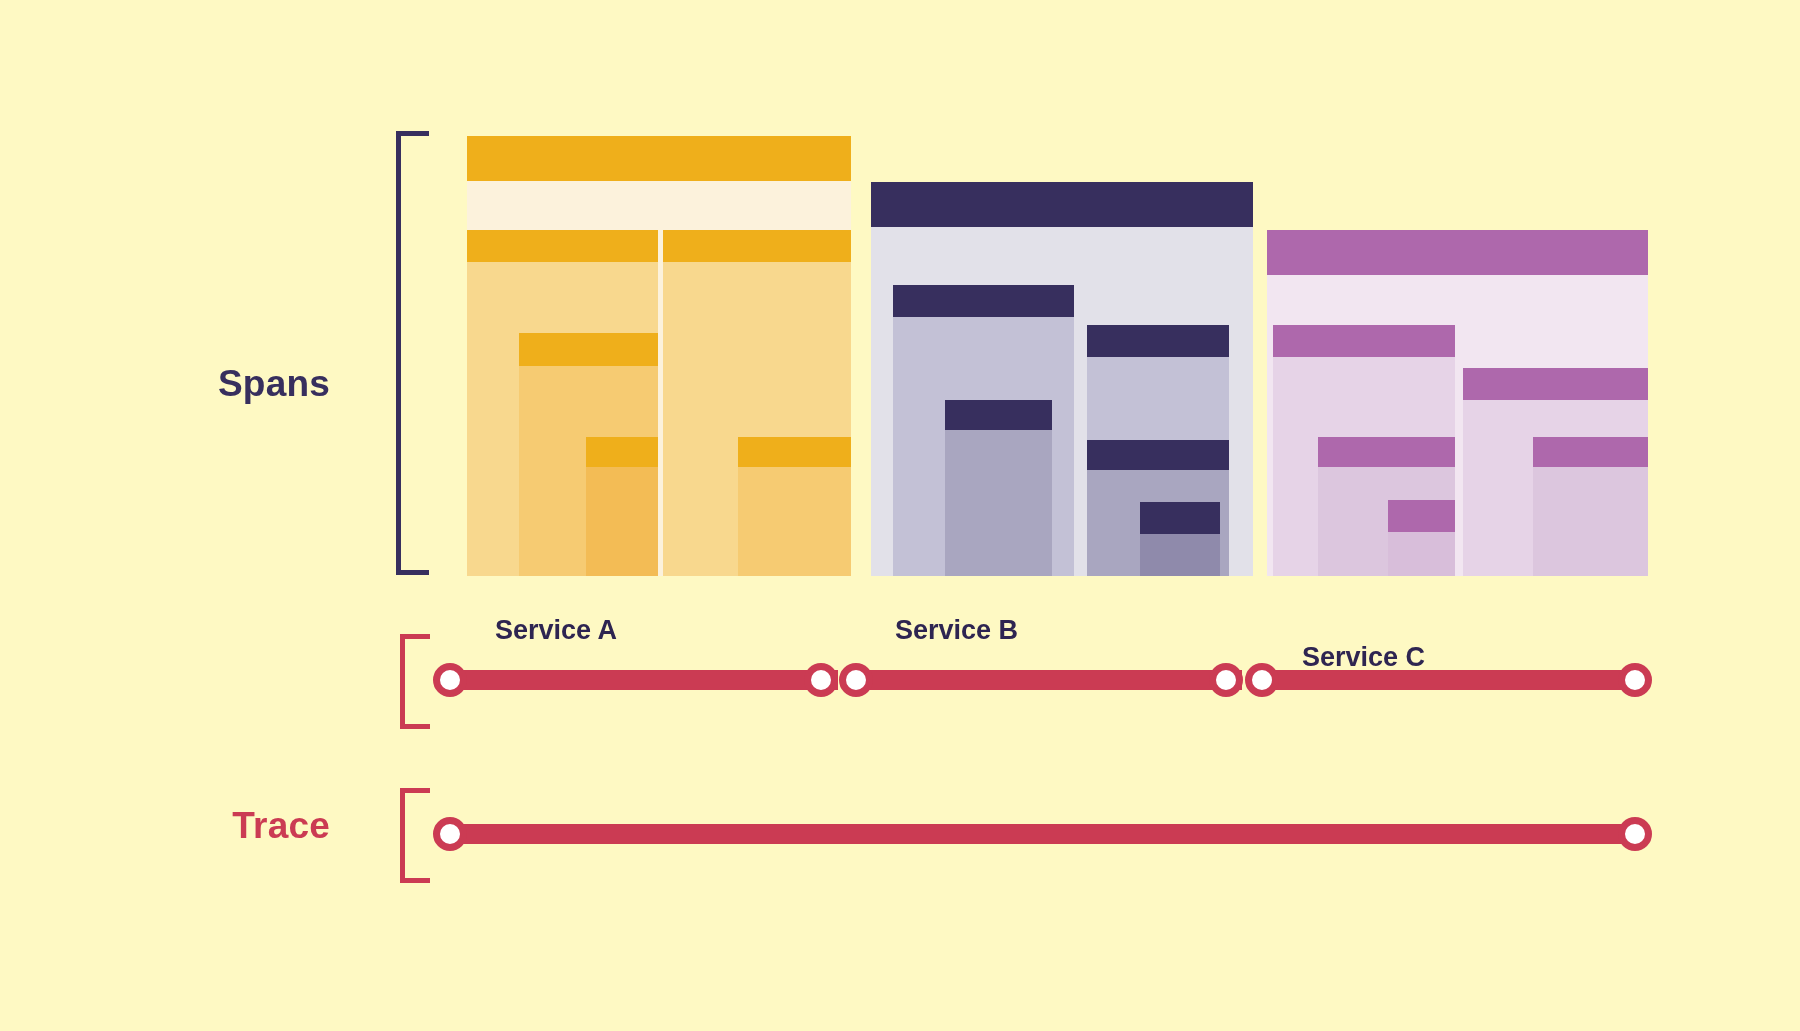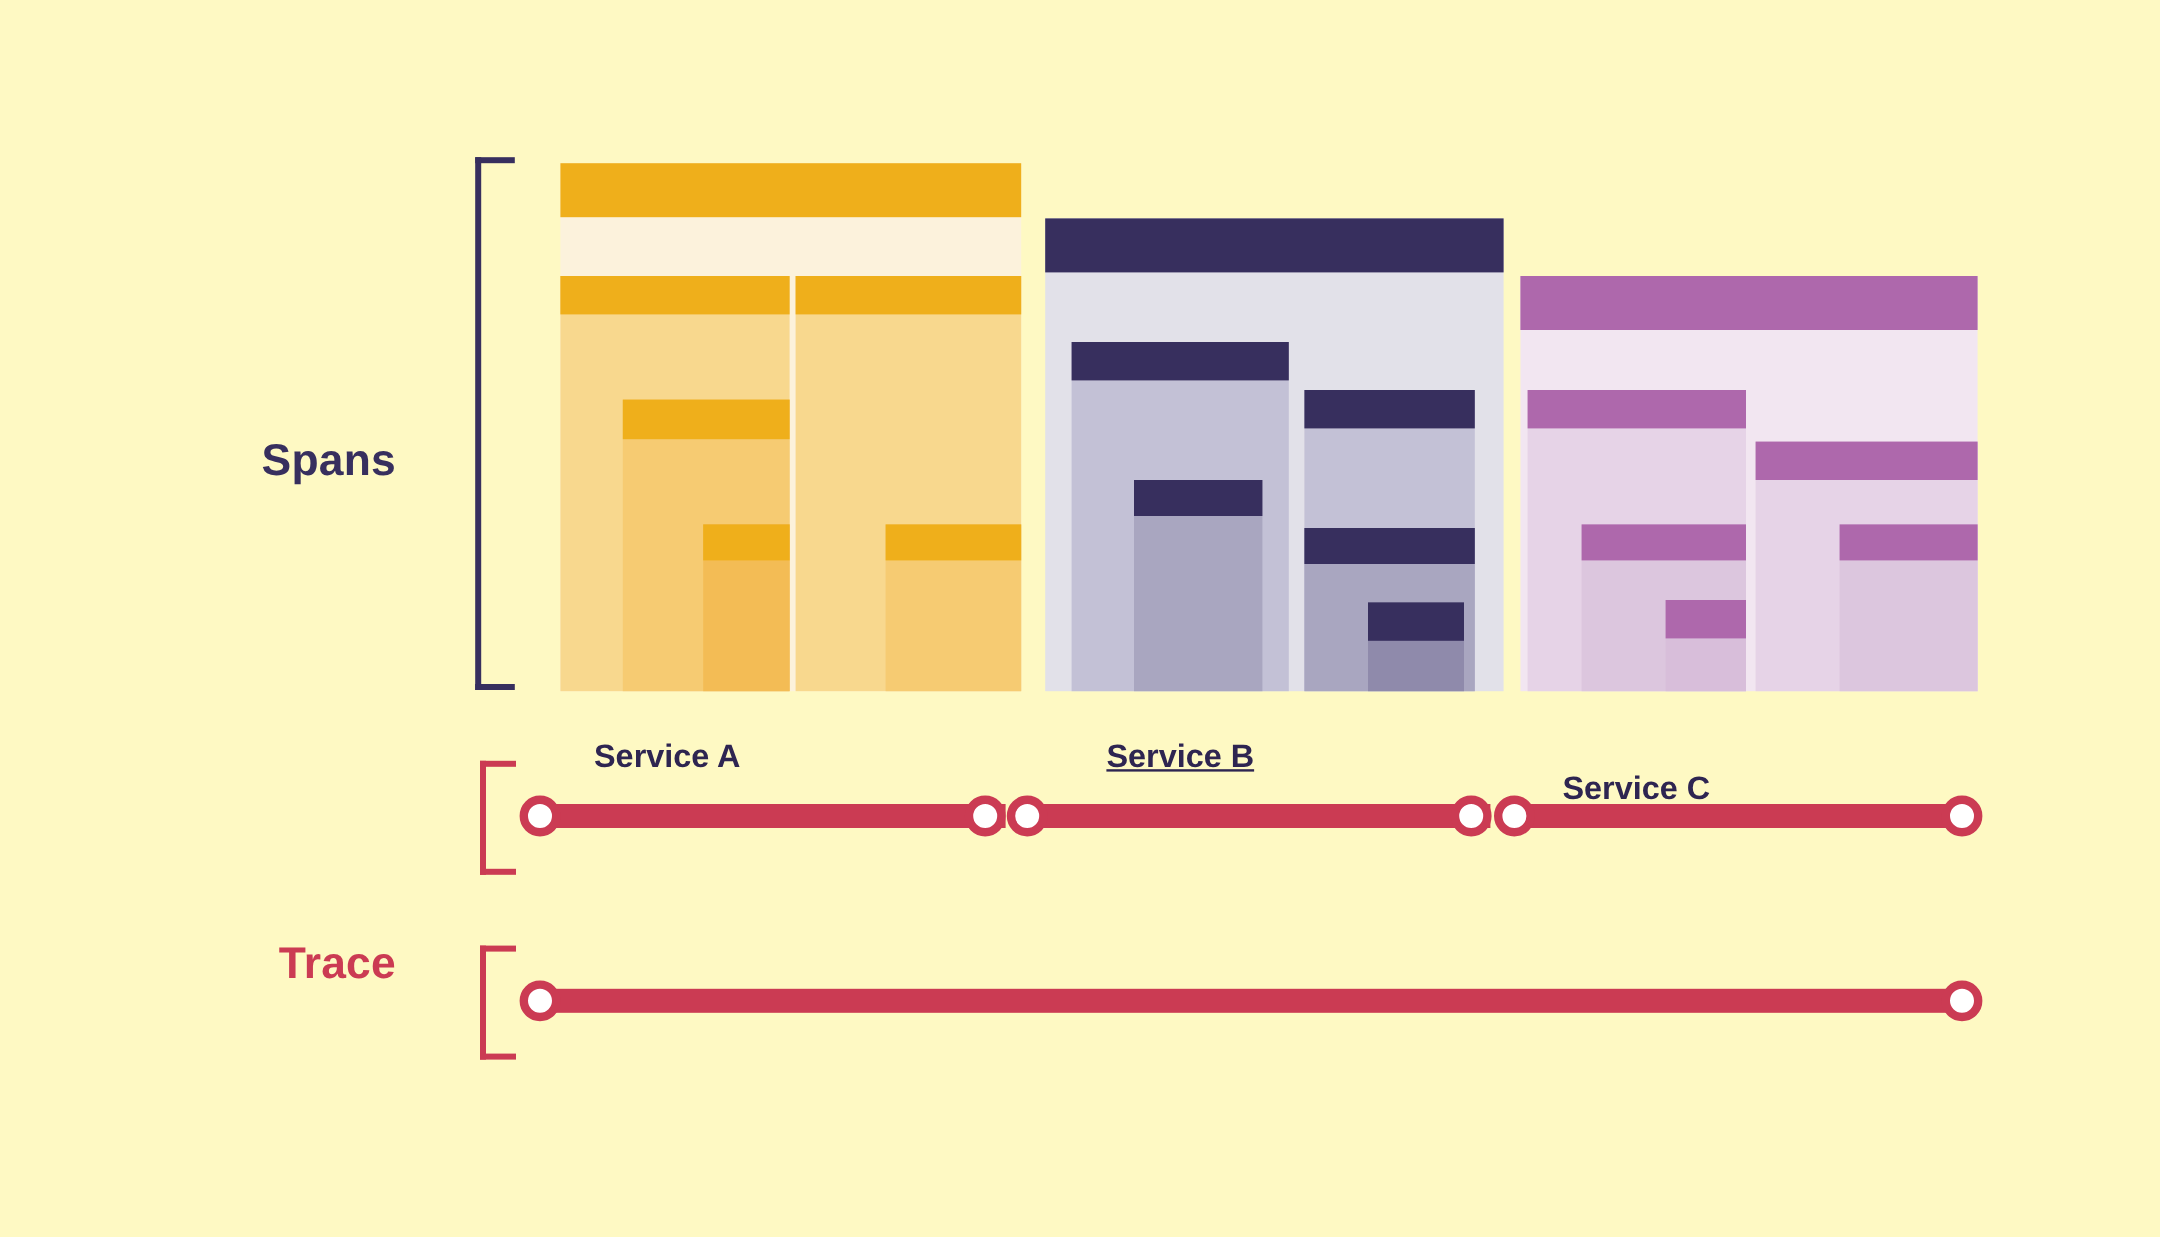--- a/index.html
+++ b/index.html
@@ -34,21 +34,21 @@
     color: #372F5E;
   }
   #transactions-label {
     right: 1470px;
     top: 650px;
     font-size: 37px;
     color: #CB3B53;
   }
   #trace-label {
     right: 1470px;
-    top: 782px;
+    top: 805px;
     font-size: 37px;
     color: #CB3B53;
   }
   .bracket {
     position: absolute;
     border-style: solid;
     border-color: #372F5E;
     border-width: 5px 0 5px 5px;
     border-right: none;
     box-sizing: border-box;
@@ -177,21 +177,21 @@
       <div class="span-box" style="left: 1463px; top: 368px; width: 185px; height: 208px; background: rgb(230, 211, 231); z-index: 14;">
         <div class="span-head" style="height: 32px; background: rgb(174, 104, 172);"></div>
       </div>
       <div class="span-box" style="left: 1533px; top: 437px; width: 115px; height: 139px; background: rgb(220, 198, 222); z-index: 15;">
         <div class="span-head" style="height: 30px; background: rgb(174, 104, 172);"></div>
       </div>
     </div>
 
   <div id="service-labels-layer">
       <div class="svc-label" style="left: 495px; top: 615px; width: 300px;">Service A</div>
-      <div class="svc-label" style="left: 922px; top: 615px; width: 300px; text-decoration: underline;">Service B</div>
+      <div class="svc-label" style="left: 895px; top: 615px; width: 300px;">Service B</div>
       <div class="svc-label" style="left: 1302px; top: 642px; width: 300px;">Service C</div>
     </div>
 
   <div id="transactions-layer">
       <div class="tline" style="left: 460px; width: 378px; top: 670px;"></div>
       <div class="tdot" style="left: 433px; top: 663px;"></div>
       <div class="tdot" style="left: 804px; top: 663px;"></div>
       <div class="tline" style="left: 866px; width: 376px; top: 670px;"></div>
       <div class="tdot" style="left: 839px; top: 663px;"></div>
       <div class="tdot" style="left: 1209px; top: 663px;"></div>

